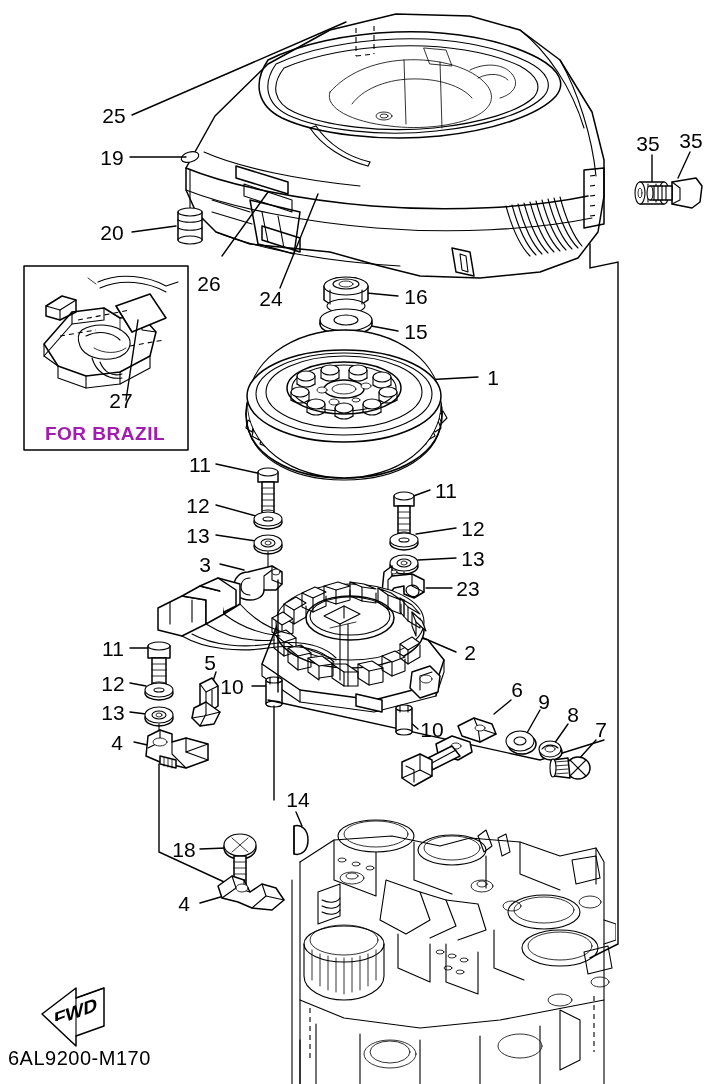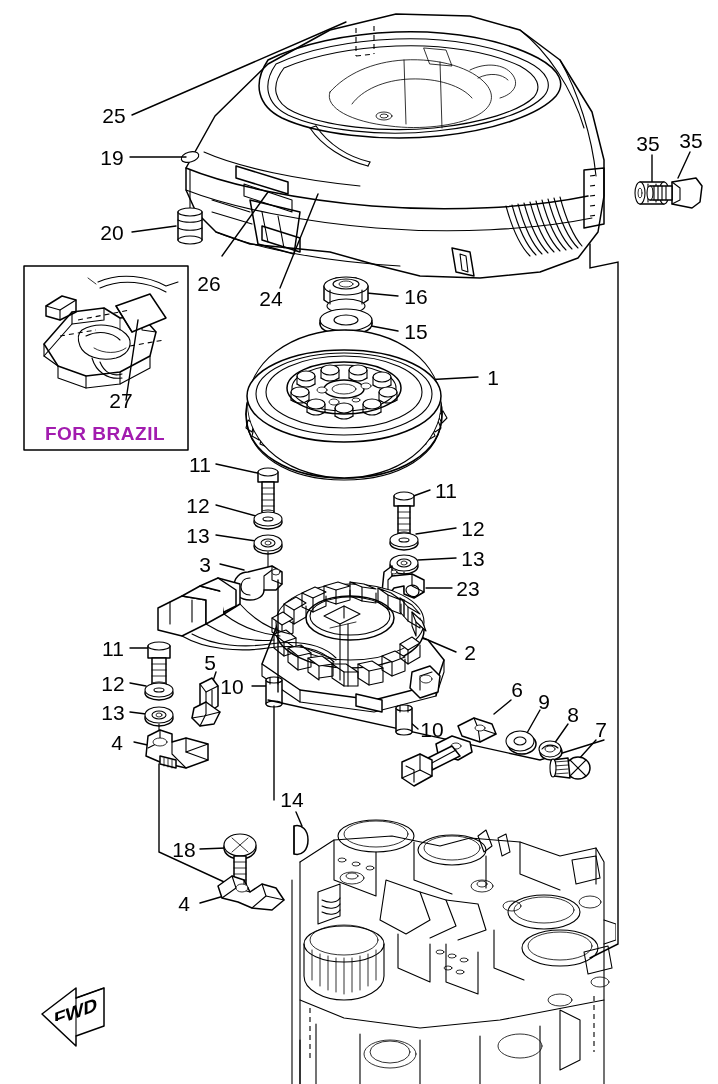--- a/index.html
+++ b/index.html
@@ -715,35 +715,36 @@
 <div class="lbl" style="left:432px;top:729px;">10</div>
 <div class="lbl" style="left:200px;top:464px;">11</div>
 <div class="lbl" style="left:446px;top:490px;">11</div>
 <div class="lbl" style="left:113px;top:648px;">11</div>
 <div class="lbl" style="left:198px;top:505px;">12</div>
 <div class="lbl" style="left:473px;top:528px;">12</div>
 <div class="lbl" style="left:113px;top:683px;">12</div>
 <div class="lbl" style="left:198px;top:535px;">13</div>
 <div class="lbl" style="left:473px;top:558px;">13</div>
 <div class="lbl" style="left:113px;top:712px;">13</div>
-<div class="lbl" style="left:292px;top:799px;">14</div>
+<div class="lbl" style="left:298px;top:799px;">14</div>
 <div class="lbl" style="left:416px;top:331px;">15</div>
 <div class="lbl" style="left:416px;top:296px;">16</div>
 <div class="lbl" style="left:184px;top:903px;">4</div>
 <div class="lbl" style="left:184px;top:849px;">18</div>
 <div class="lbl" style="left:112px;top:157px;">19</div>
 <div class="lbl" style="left:112px;top:232px;">20</div>
 <div class="lbl" style="left:648px;top:143px;">35</div>
 <div class="lbl" style="left:691px;top:140px;">35</div>
 <div class="lbl" style="left:468px;top:588px;">23</div>
 <div class="lbl" style="left:271px;top:298px;">24</div>
 <div class="lbl" style="left:114px;top:115px;">25</div>
 <div class="lbl" style="left:209px;top:283px;">26</div>
 <div class="lbl" style="left:121px;top:400px;">27</div>
 
 <div class="inset-title" style="left:105px;top:434px;">FOR BRAZIL</div>
 
+<div class="partno" style="left:8px;top:1058px;">6AL9200-M170</div>
 
 <svg width="70" height="26" style="position:absolute;left:52px;top:995px;">
   <text class="fwd-text" x="2" y="20" transform="skewY(-20) translate(0,12)">FWD</text>
 </svg>
 
 </div>
 
 </body></html>

